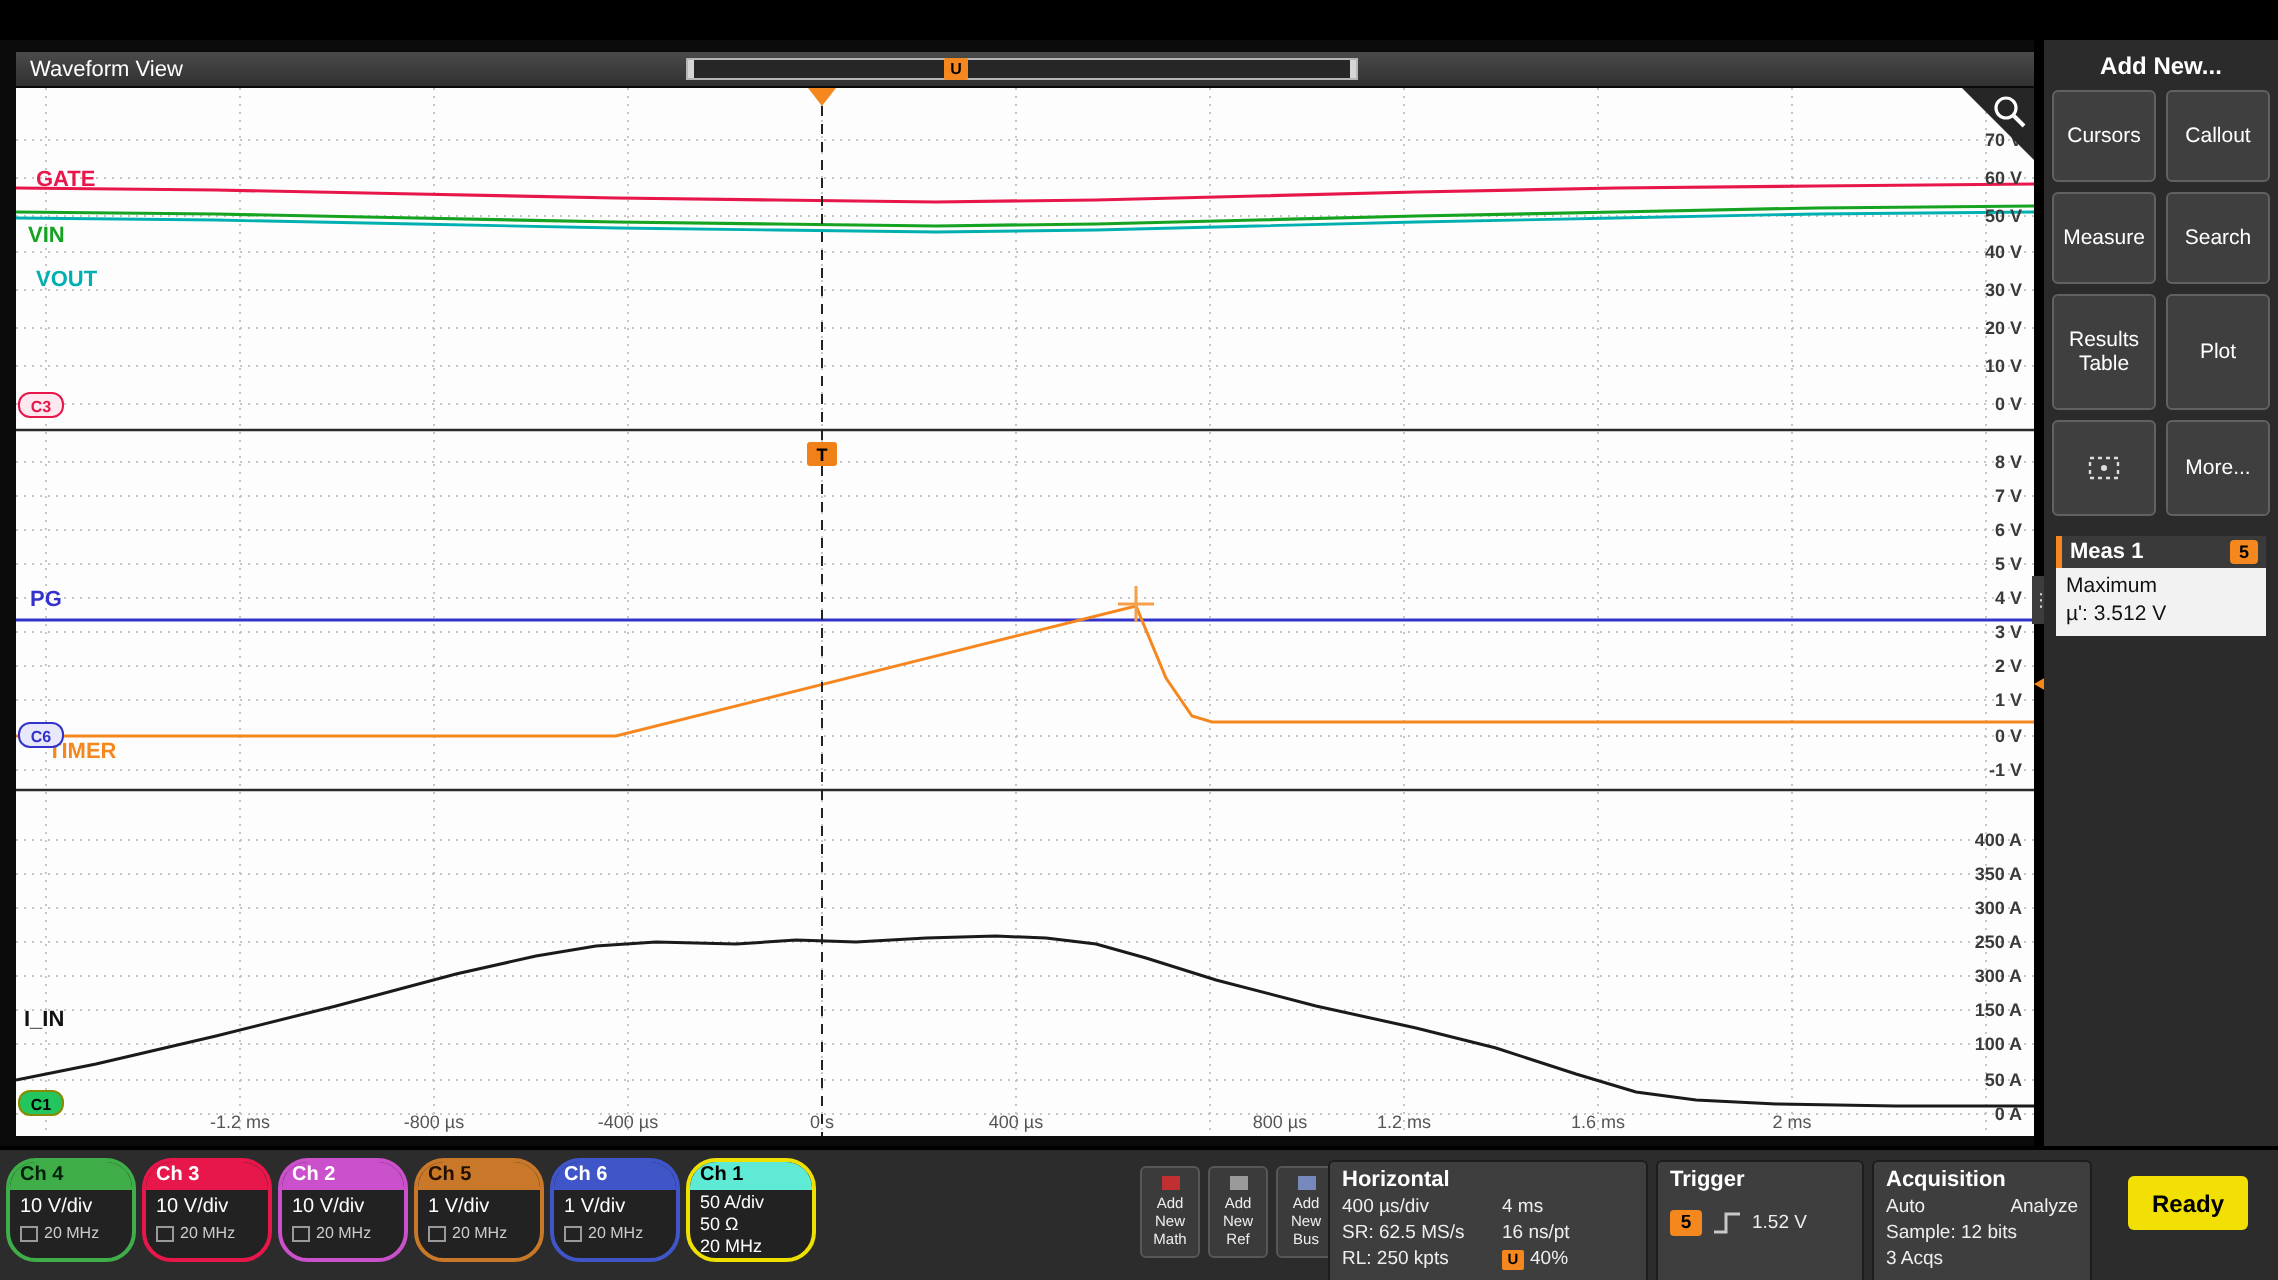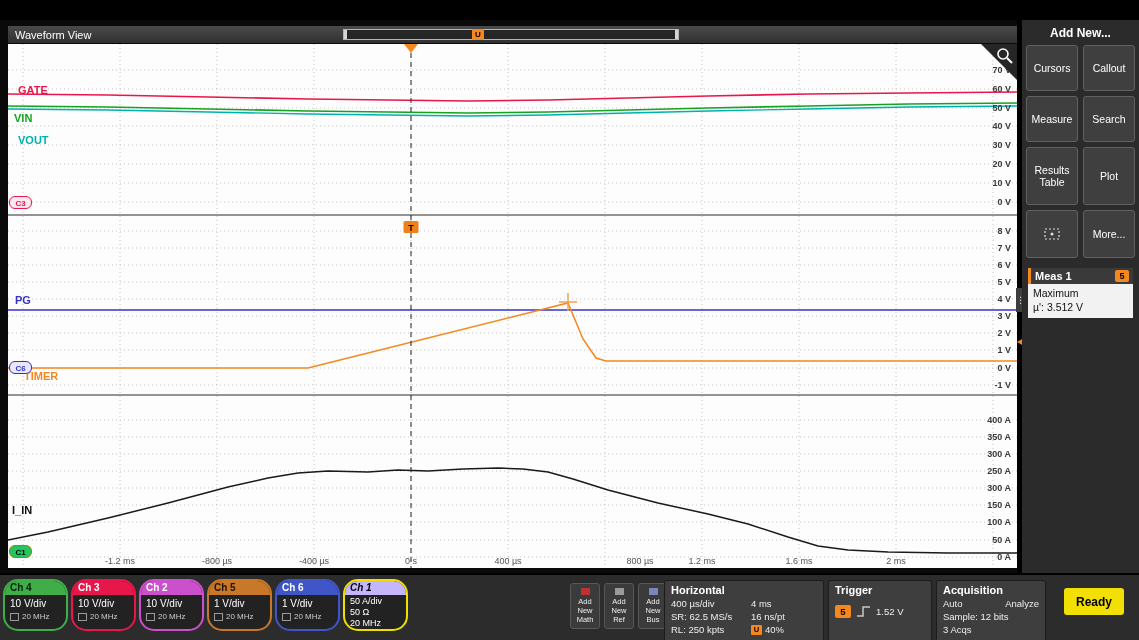--- a/index.html
+++ b/index.html
@@ -74,21 +74,21 @@
   .ch-head{height:14px;font-size:10px;font-weight:bold;padding:1px 0 0 5px;box-sizing:border-box;}
   .ch-scale{font-size:10px;color:#fff;padding:3px 0 0 5px;}
   .ch-scale.sm{font-size:9px;padding:1px 0 0 5px;}
   .ch-meta{display:flex;align-items:center;gap:3px;font-size:8px;color:#ccc;padding:3px 0 0 5px;}
   .ch-ico{display:inline-block;width:7px;height:6px;border:1px solid #999;}
   .b-ch4{border:2px solid #3fae49;} .b-ch4 .ch-head{background:#3fae49;color:#03220a;}
   .b-ch3{border:2px solid #e8174b;} .b-ch3 .ch-head{background:#e8174b;color:#fff;}
   .b-ch2{border:2px solid #cb50cb;} .b-ch2 .ch-head{background:#cb50cb;color:#fff;}
   .b-ch5{border:2px solid #c87828;} .b-ch5 .ch-head{background:#c87828;color:#231000;}
   .b-ch6{border:2px solid #4055c8;} .b-ch6 .ch-head{background:#4055c8;color:#fff;}
-  .b-ch1{border:2px solid #f0e000;} .b-ch1 .ch-head{background:#c4b5fd;color:#000;font-style:italic;}
+  .b-ch1{border:2px solid #f0e000;} .b-ch1 .ch-head{background:#5eead4;color:#000;}
 
   .addnew{position:absolute;left:570px;top:8px;display:flex;gap:4px;}
   .an-btn{width:30px;height:46px;background:#3b3b3b;border:1px solid #575757;border-radius:3px;
           display:flex;flex-direction:column;align-items:center;justify-content:center;gap:2px;box-sizing:border-box;}
   .an-ico{width:9px;height:7px;}
   .ico-math{background:#c03030;} .ico-ref{background:#9a9a9a;} .ico-bus{background:#7788bb;}
   .an-label{font-size:7.5px;line-height:1.2;color:#eee;text-align:center;}
 
   .panel{position:absolute;top:5px;height:68px;background:#3e3e3e;border:1px solid #1c1c1c;border-radius:3px;
          padding:3px 6px;box-sizing:border-box;color:#eee;}

